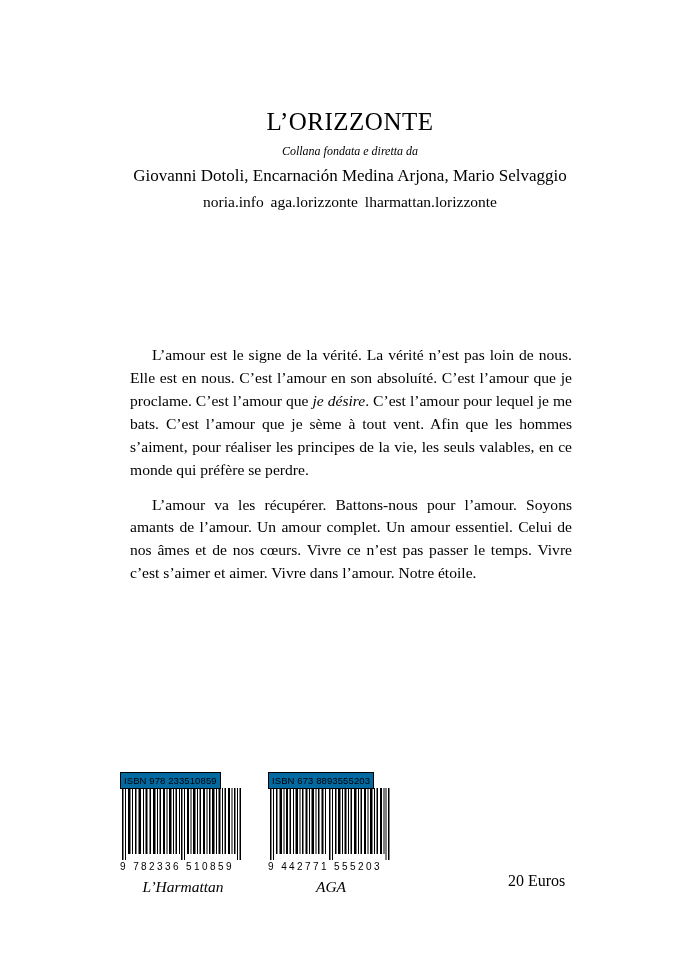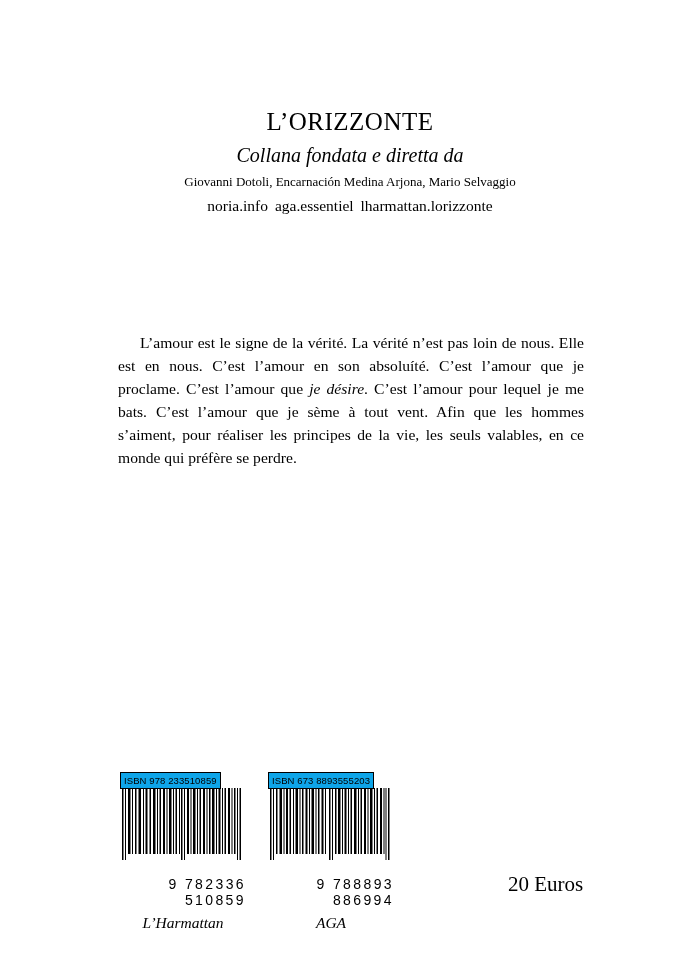--- a/index.html
+++ b/index.html
@@ -31,46 +31,46 @@
     text-align: center;
   }
   .series-title {
     font-size: 25px;
     letter-spacing: 0.5px;
     line-height: 1.1;
     font-weight: normal;
   }
   .series-subtitle {
     font-style: italic;
-    font-size: 20px;
+    font-size: 12px;
     margin-top: 8px;
   }
   .series-editors {
-    font-size: 13px;
+    font-size: 17px;
     margin-top: 7px;
   }
   .series-links {
     font-size: 15.5px;
     margin-top: 7px;
     word-spacing: 3px;
   }
 
   
   .blurb {
     position: absolute;
     left: 118px;
     top: 332px;
     width: 466px;
     font-size: 15.6px;
     line-height: 1.47;
     text-align: justify;
     text-justify: inter-word;
   }
   .blurb p {
-    margin: 0;
+    margin: 12px;
     text-indent: 22px;
   }
   .blurb p + p {
     margin-top: 0;
   }
   .blurb em {
     font-style: italic;
   }
 
   
@@ -89,69 +89,70 @@
   .barcode-block.right { left: 150px; }
 
   .isbn-label {
     font-size: 9.5px;
     font-family: "Liberation Sans", sans-serif;
     letter-spacing: 0.1px;
     text-align: center;
     padding: 2px 3px 2px 3px;
     border: 1px solid #000;
     display: inline-block;
-    background: #0ea5e9;
+    background: #0369a1;
     position: relative;
     z-index: 2;
     white-space: nowrap;
   }
   .barcode {
     width: 126px;
     height: 72px;
     margin-top: -1px;
     position: relative;
     z-index: 1;
     display: block;
   }
   .barcode-digits {
-    font-size: 14px;
+    font-size: 10px;
     font-family: "Liberation Sans", sans-serif;
     letter-spacing: 2.4px;
-    text-align: right;
+    text-align: left;
     width: 126px;
-    margin-top: 16px;
+    margin-top: 1px;
   }
   .imprint {
     font-size: 15.5px;
     text-align: center;
     width: 126px;
     margin-top: 6px;
     font-style: italic;
   }
   .price {
     position: absolute;
     left: 508px;
     top: 872px;
-    font-size: 21px;
+    font-size: 16px;
   }
 </style>
 </head>
 <body>
 
 <div class="page">
 
   <div class="header">
     <div class="series-title">L’ORIZZONTE</div>
     <div class="series-subtitle">Collana fondata e diretta da</div>
     <div class="series-editors">Giovanni Dotoli, Encarnación Medina Arjona, Mario Selvaggio</div>
-    <div class="series-links">noria.info  aga.essentiel  lharmattan.lorizzonte</div>
+    <div class="series-links">noria.info  aga.lorizzonte  lharmattan.lorizzonte</div>
   </div>
 
   <div class="blurb">
     <p><span>L’amour est le signe de la vérité. La vérité n’est pas loin de nous. Elle est en nous. C’est l’amour en son absoluíté. C’est l’amour que je proclame. C’est l’amour que </span><em>je désire</em><span>. C’est l’amour pour lequel je me bats. C’est l’amour que je sème à tout vent. Afin que les hommes s’aiment, pour réaliser les principes de la vie, les seuls valables, en ce monde qui préfère se perdre.</span></p>
+    <p>L’amour va les récupérer. Battons-nous pour l’amour. Soyons amants de l’amour. Un amour complet. Un amour essentiel. Celui de nos âmes et de nos cœurs. Vivre ce n’est pas passer le temps. Vivre c’est s’aimer et aimer. Vivre dans l’amour. Notre étoile.</p>
   </div>
 
   <div class="barcodes">
 
     <div class="barcode-block left">
       <div class="isbn-label">ISBN 978 233510859</div>
       <svg class="barcode" viewBox="0 0 126 72" preserveAspectRatio="none">
         <g fill="#000">
           <rect x="2" y="0" width="1.5" height="72"></rect>
             <rect x="5" y="0" width="1" height="72"></rect>
@@ -234,21 +235,21 @@
           <rect x="99.5" y="0" width="1" height="66"></rect>
             <rect x="102" y="0" width="2.5" height="66"></rect>
           <rect x="106" y="0" width="1" height="66"></rect>
             <rect x="108.5" y="0" width="1.5" height="66"></rect>
           <rect x="112" y="0" width="2" height="66"></rect>
             <rect x="115.5" y="0" width="1" height="66"></rect>
           <rect x="117.5" y="0" width="1" height="72"></rect>
             <rect x="120" y="0" width="1.5" height="72"></rect>
         </g>
       </svg>
-      <div class="barcode-digits">9 788893 886994</div>
+      <div class="barcode-digits">9 442771 555203</div>
       <div class="imprint">AGA</div>
     </div>
 
   </div>
 
   <div class="price">20 Euros</div>
 
 </div>
 
 </body></html>

